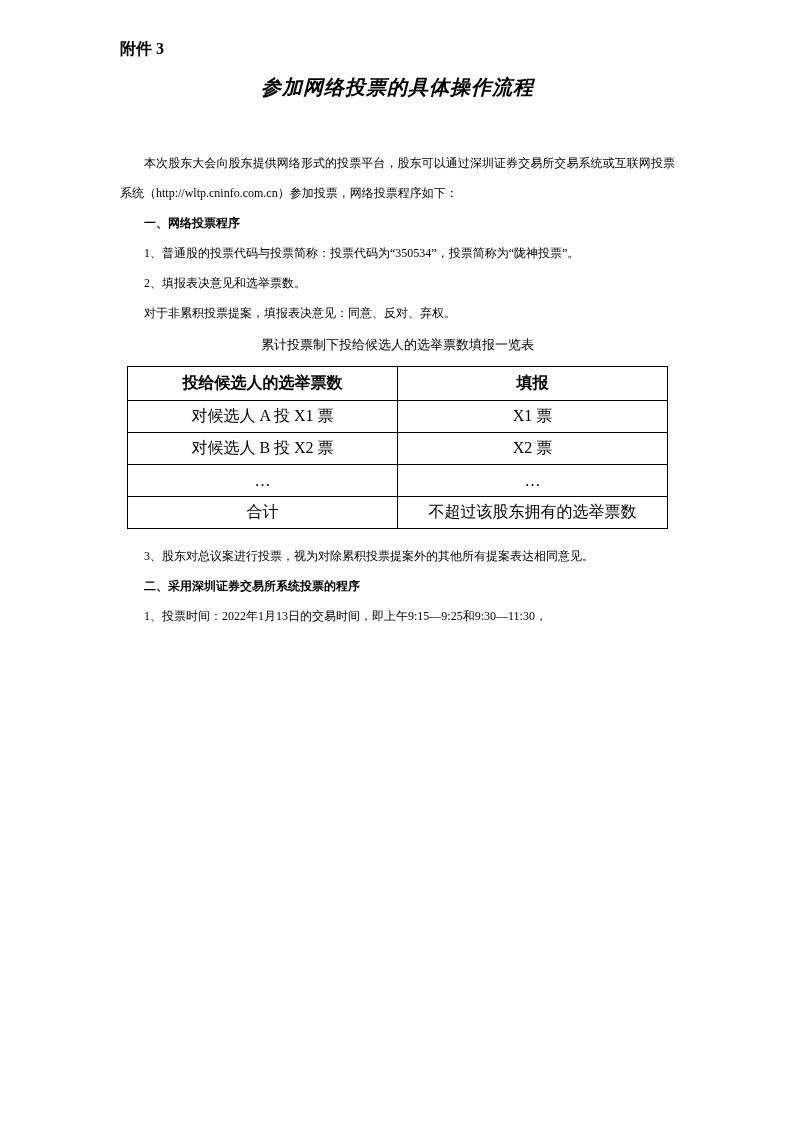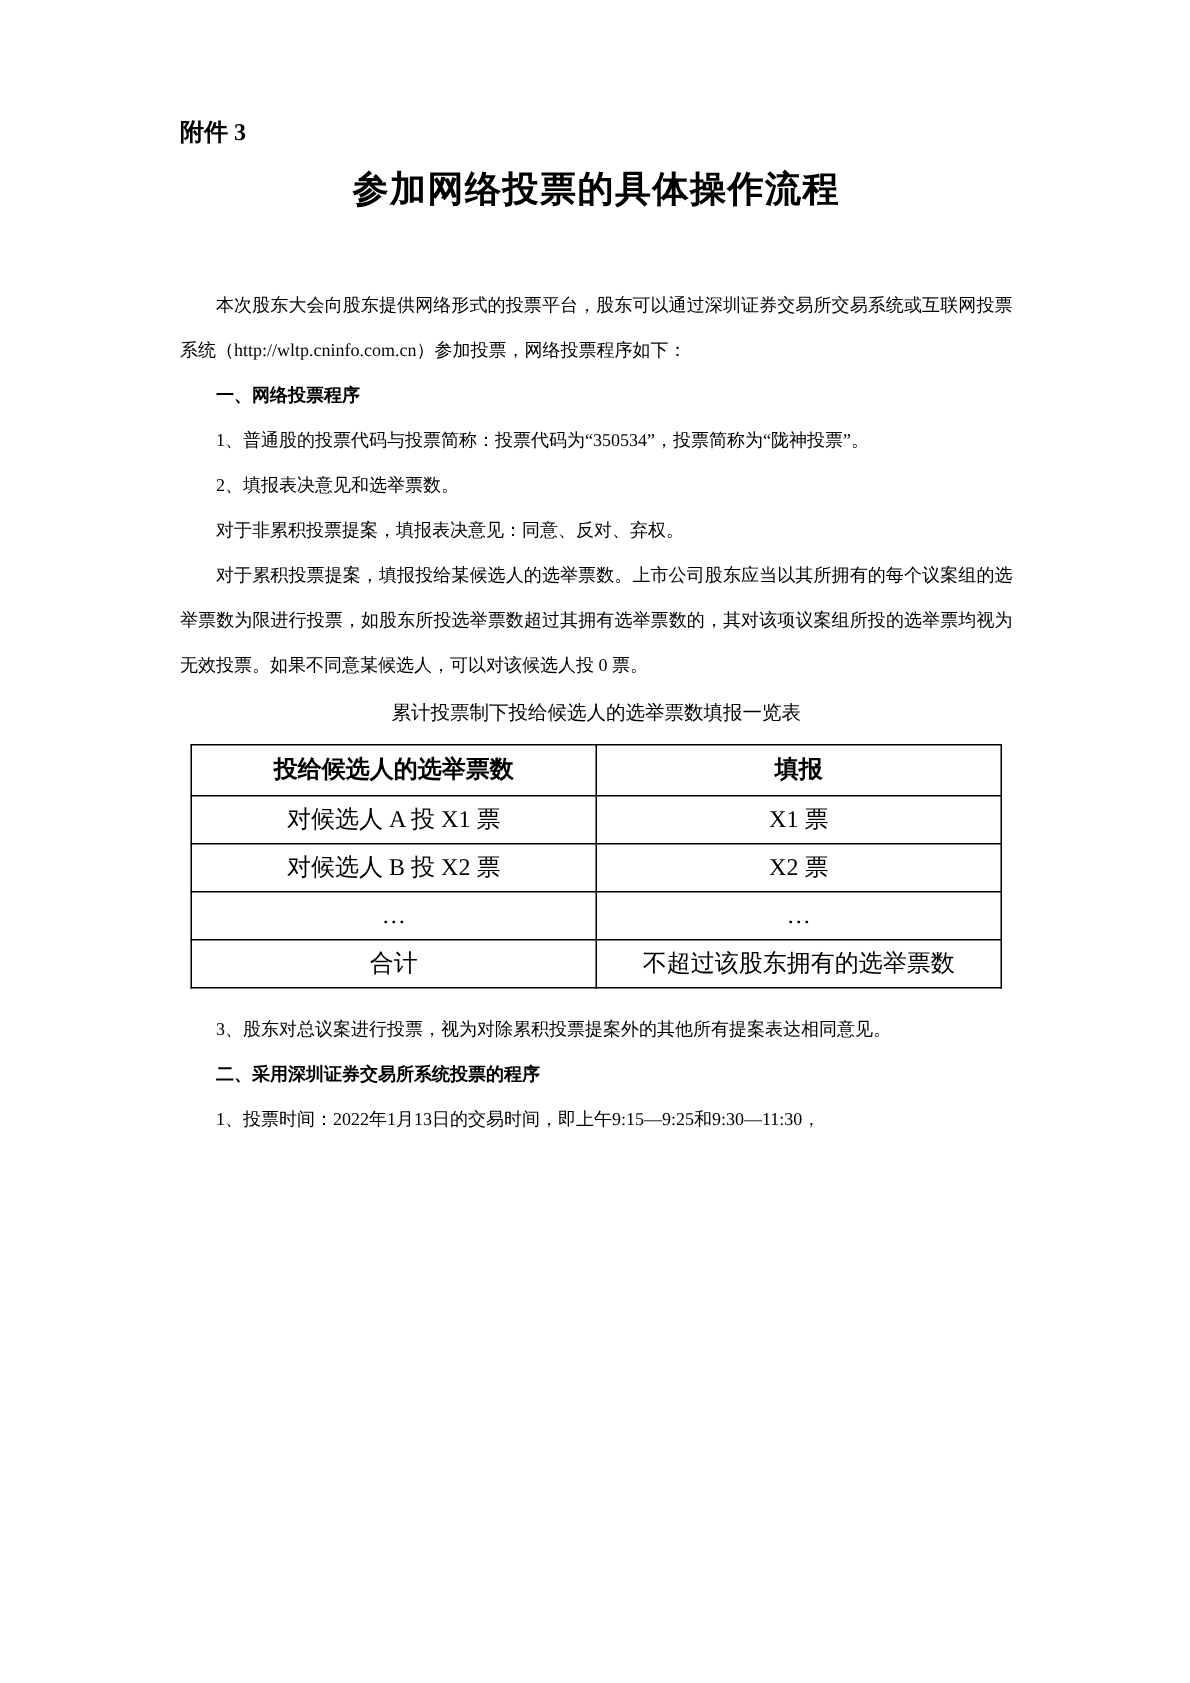--- a/index.html
+++ b/index.html
@@ -2,39 +2,40 @@
 <html><head>
 <meta charset="utf-8">
 <style>
   * { box-sizing: border-box; }
   html, body { margin: 0; padding: 0; background: #ffffff; }
   .page {
     width: 793px;
     height: 1122px;
     margin: 0 auto;
     background: #ffffff;
-    padding: 74px 118px 40px 120px;
+    padding: 34px 118px 40px 120px;
     font-family: "Liberation Serif", "DejaVu Serif", serif;
     color: #000000;
     overflow: hidden;
   }
   .attachment {
     margin: 0 0 6px 0;
     font-size: 16px;
     font-weight: bold;
     line-height: 30px;
   }
   .doc-title {
     margin: 0 0 44px 0;
-    font-size: 24px;
+    font-size: 20px;
     line-height: 34px;
     text-align: center;
     font-family: "Liberation Sans", "DejaVu Sans", sans-serif;
     font-weight: bold;
     letter-spacing: 1px;
+    font-style: italic;
   }
   .para {
     margin: 0;
     font-size: 12px;
     line-height: 30px;
     text-indent: 2em;
     text-align: justify;
   }
   .heading {
     font-weight: bold;
@@ -80,21 +81,20 @@
   <p class="para">本次股东大会向股东提供网络形式的投票平台，股东可以通过深圳证券交易所交易系统或互联网投票系统（http://wltp.cninfo.com.cn）参加投票，网络投票程序如下：</p>
 
   <p class="para heading">一、网络投票程序</p>
 
   <p class="para">1、普通股的投票代码与投票简称：投票代码为“350534”，投票简称为“陇神投票”。</p>
 
   <p class="para">2、填报表决意见和选举票数。</p>
 
   <p class="para">对于非累积投票提案，填报表决意见：同意、反对、弃权。</p>
 
-  <p class="para">对于累积投票提案，填报投给某候选人的选举票数。上市公司股东应当以其所拥有的每个议案组的选举票数为限进行投票，如股东所投选举票数超过其拥有选举票数的，其对该项议案组所投的选举票均视为无效投票。如果不同意某候选人，可以对该候选人投 0 票。</p>
 
   <p class="caption">累计投票制下投给候选人的选举票数填报一览表</p>
 
   <table class="vote-table">
     <colgroup>
         <col class="c1">
         <col class="c2">
       </colgroup>
     <thead>
       <tr>

